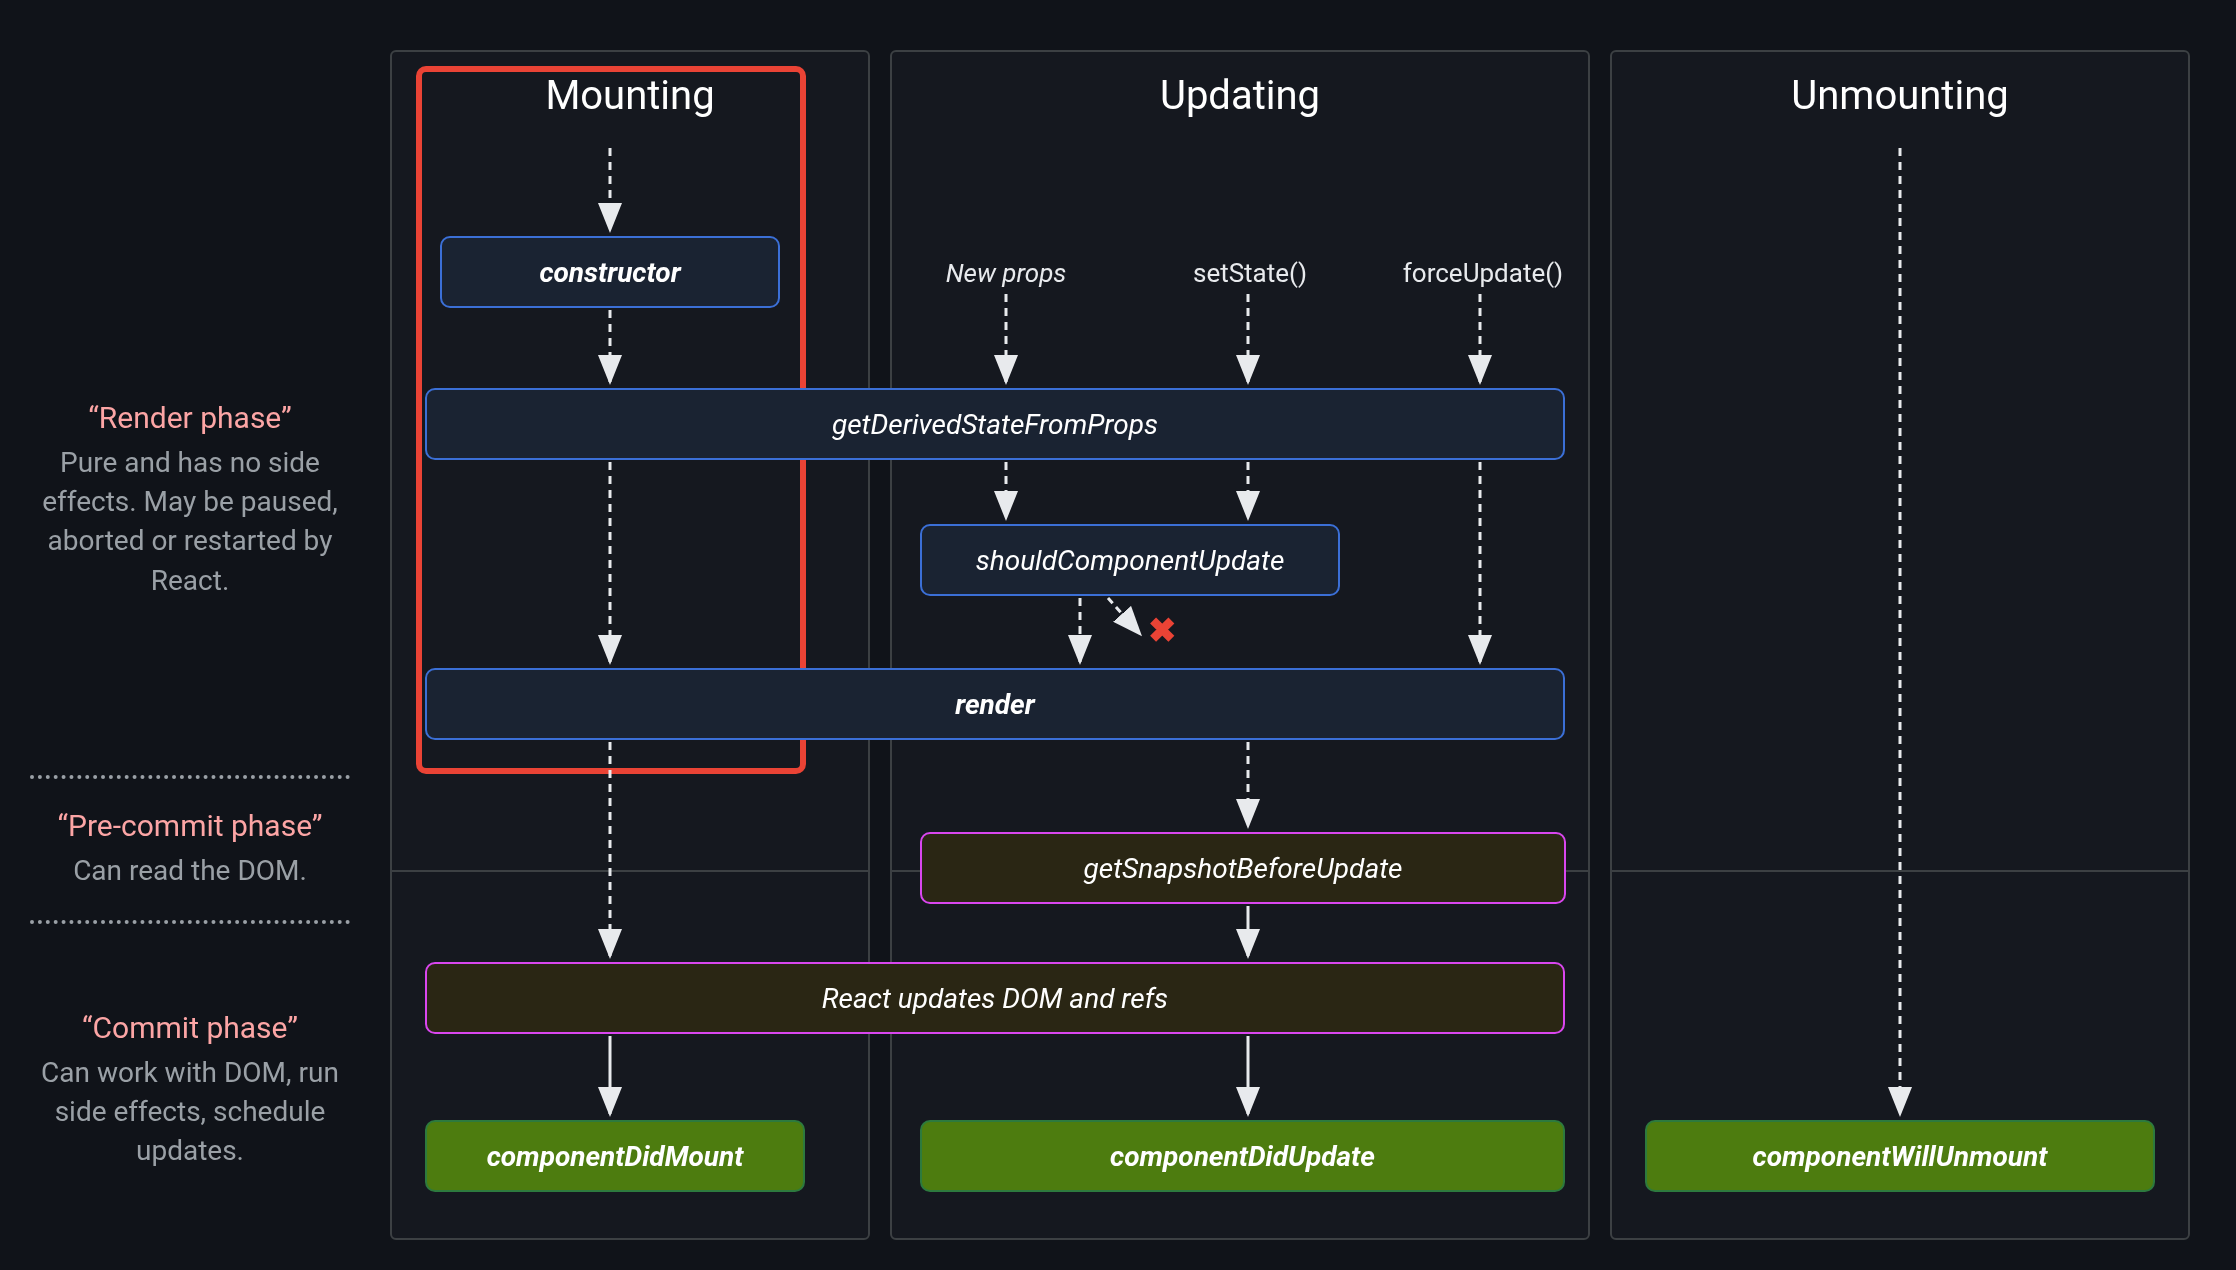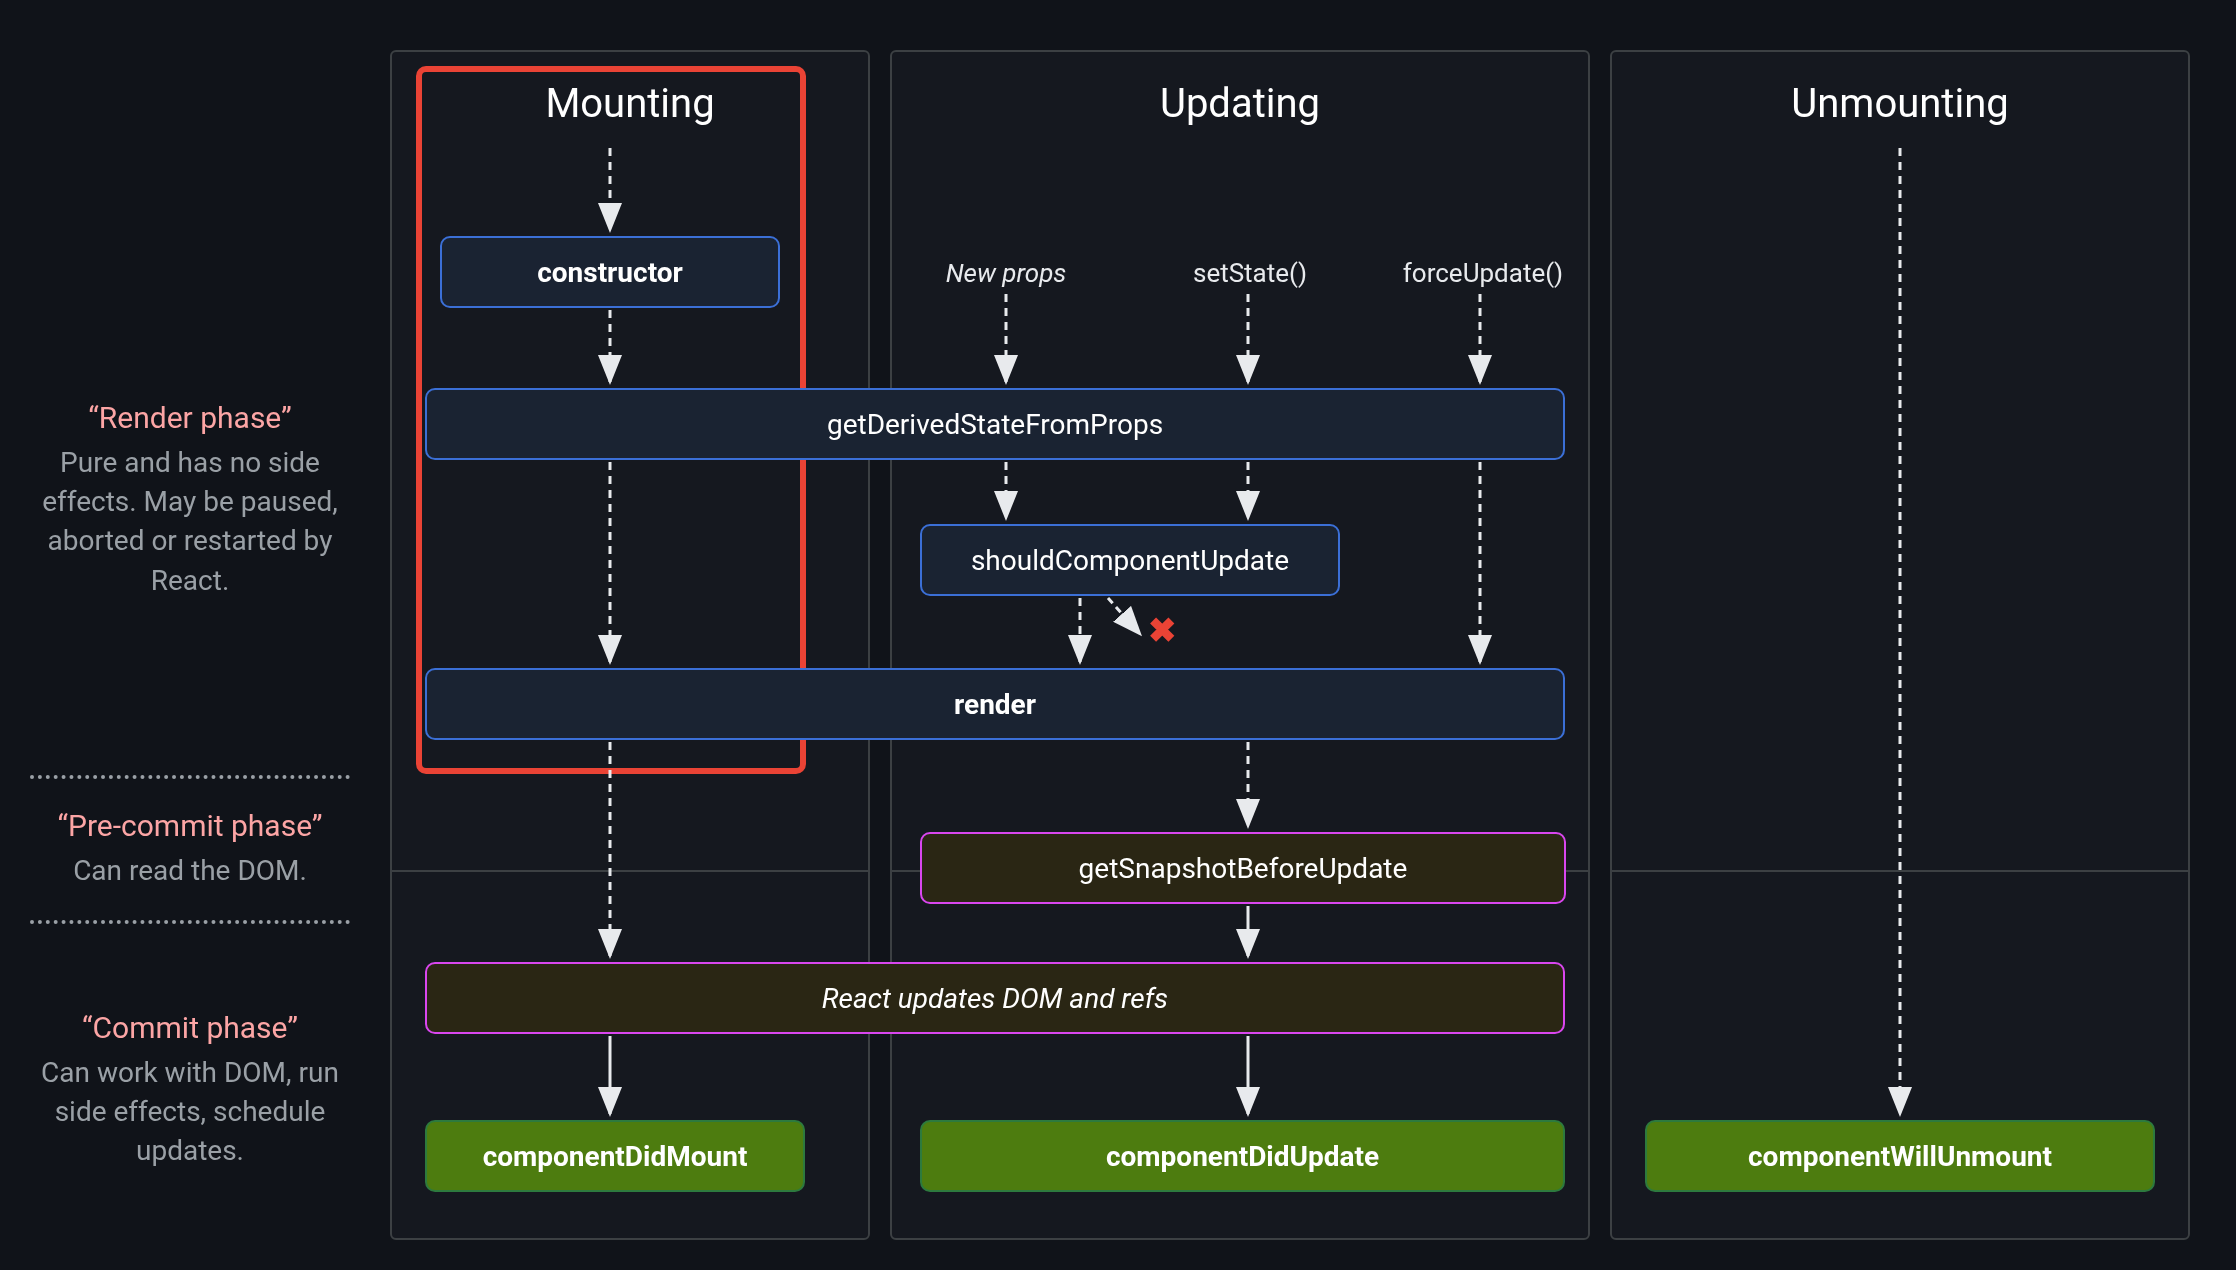--- a/index.html
+++ b/index.html
@@ -46,21 +46,21 @@
     height: 1190px;
     border: 2px solid #3c4043;
     border-radius: 6px;
     background: #15181f;
   }
   .col-header {
     text-align: center;
     font-size: 40px;
     font-weight: 400;
     color: #fff;
-    padding-top: 28px;
+    padding-top: 20px;
   }
   .row-sep {
     position: absolute;
     left: 0; right: 0;
     border-top: 2px solid #3c4043;
   }
 
   
   .highlight {
     position: absolute;
@@ -72,20 +72,21 @@
   
   .box {
     position: absolute;
     display: flex;
     align-items: center;
     justify-content: center;
     border-radius: 10px;
     font-size: 28px;
     height: 72px;
     text-align: center;
+    font-style: italic;
   }
   .box.blue { background: #1a2332; border: 2px solid #3b6fd6; color: #fff; }
   .box.blue.bold { font-weight: 700; }
   .box.olive { background: #2a2614; border: 2px solid #d946ef; color: #fff; }
   .box.olive.italic { font-style: italic; justify-content: center; }
   .box.green { background: #4d7c0f; border: 2px solid #2d7a3e; color: #fff; font-weight: 700; }
 
   
   .trigger {
     position: absolute;

